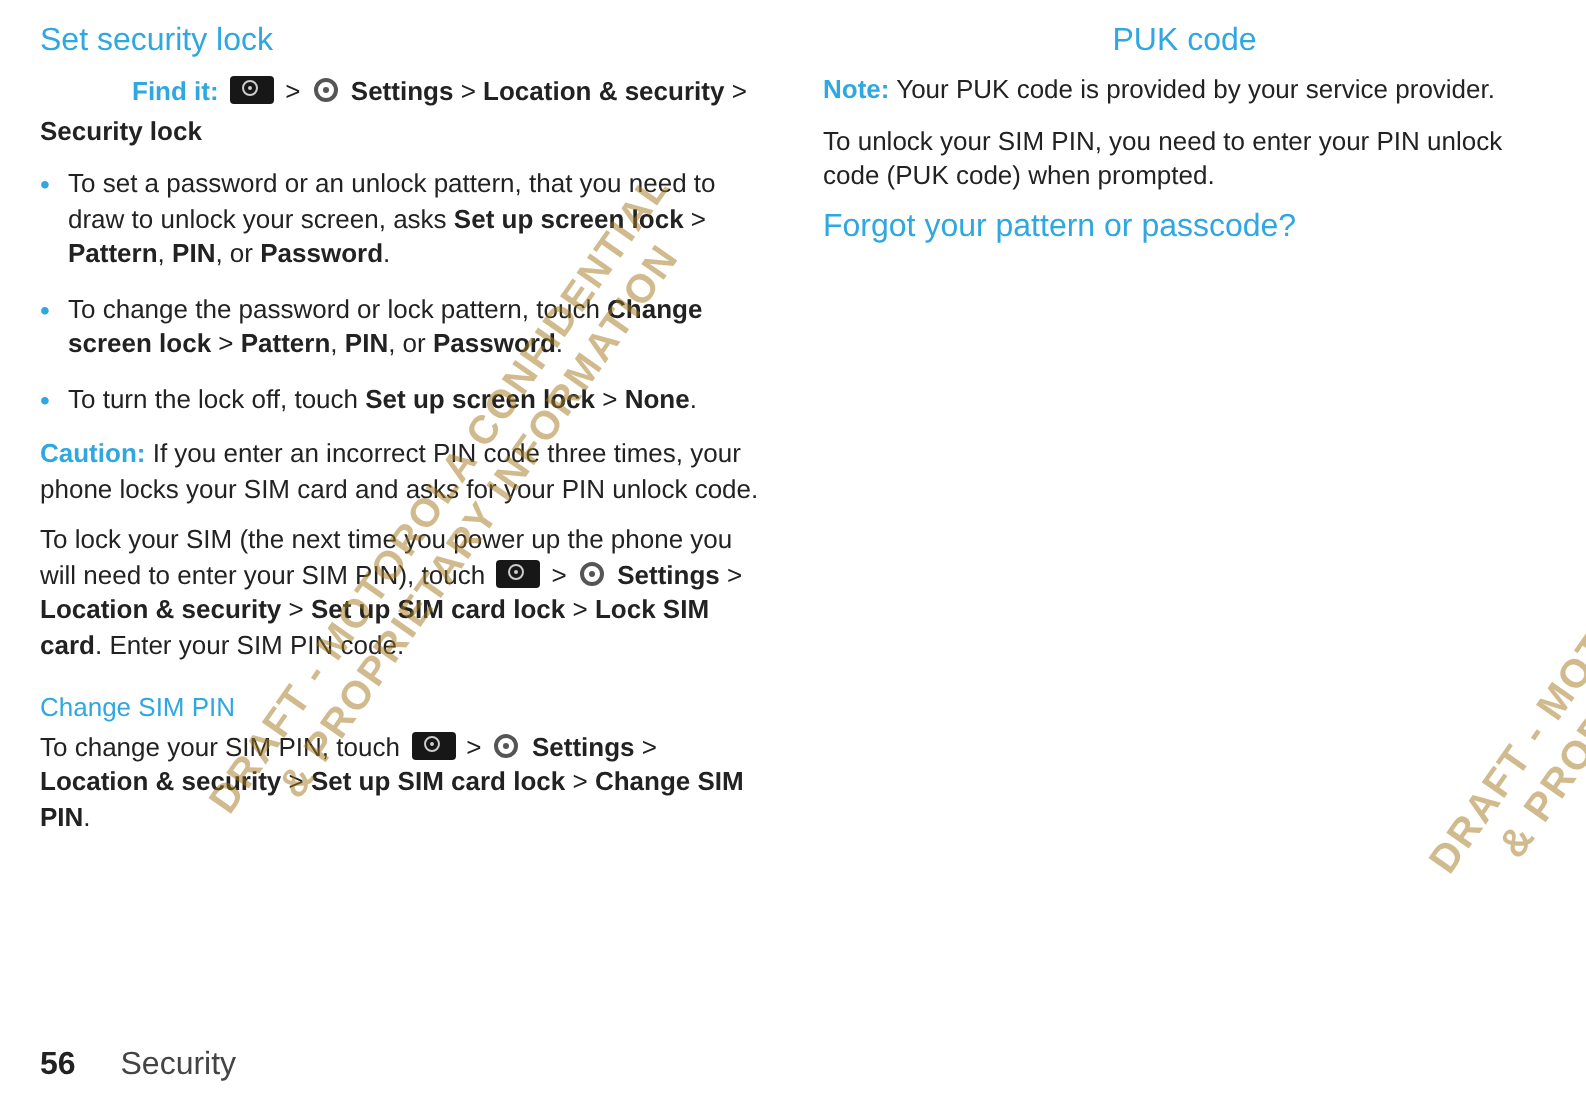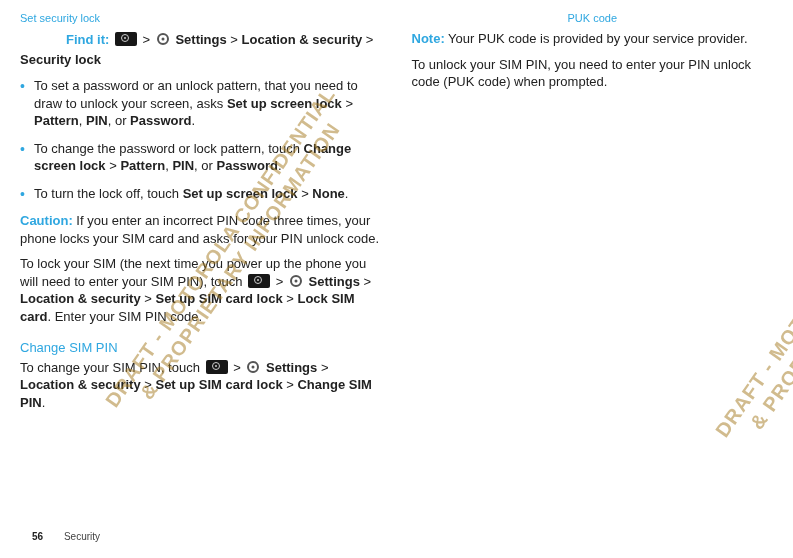--- a/index.html
+++ b/index.html
@@ -25,21 +25,21 @@
     display: flex;
     gap: 30px;
   }
   .col {
     flex: 1 1 0;
     min-width: 0;
   }
   h2.section {
     color: #2fa7e0;
     font-weight: 400;
-    font-size: 11px;
+    font-size: 16px;
     margin: 4px 0 6px 0;
   }
   h3.sub {
     color: #2fa7e0;
     font-weight: 400;
     font-size: 13px;
     margin: 14px 0 4px 0;
   }
   p {
     margin: 4px 0 8px 0;
@@ -103,22 +103,22 @@
     width: 14px;
     height: 14px;
     vertical-align: -2px;
     margin: 0 2px;
     position: relative;
   }
   .icon-gear svg { display: block; }
   .footer {
     position: absolute;
     bottom: 16px;
-    left: 32px;
-    font-size: 10px;
+    left: 20px;
+    font-size: 16px;
   }
   .footer .pnum { font-weight: bold; margin-right: 18px; }
   .footer .ptitle { color: #444; }
 
   .watermark {
     position: absolute;
     color: #a47a1f;
     opacity: 0.5;
     font-weight: bold;
     letter-spacing: 1px;
@@ -215,20 +215,21 @@
     </div>
 
     <div class="col">
 
       <h2 class="section" style="margin-top:4px;text-align:center;">PUK code</h2>
       <p>
         <span class="note">Note:</span><span> Your PUK code is provided by your service provider.</span>
       </p>
       <p>To unlock your SIM PIN, you need to enter your PIN unlock code (PUK code) when prompted.</p>
 
+      <h2 class="section">Forgot your pattern or passcode?</h2>
 
     </div>
   </div>
 
   <div class="footer">
     <span class="pnum">56</span>
     <span class="ptitle">Security</span>
   </div>
 
   <div class="watermark wm1">

